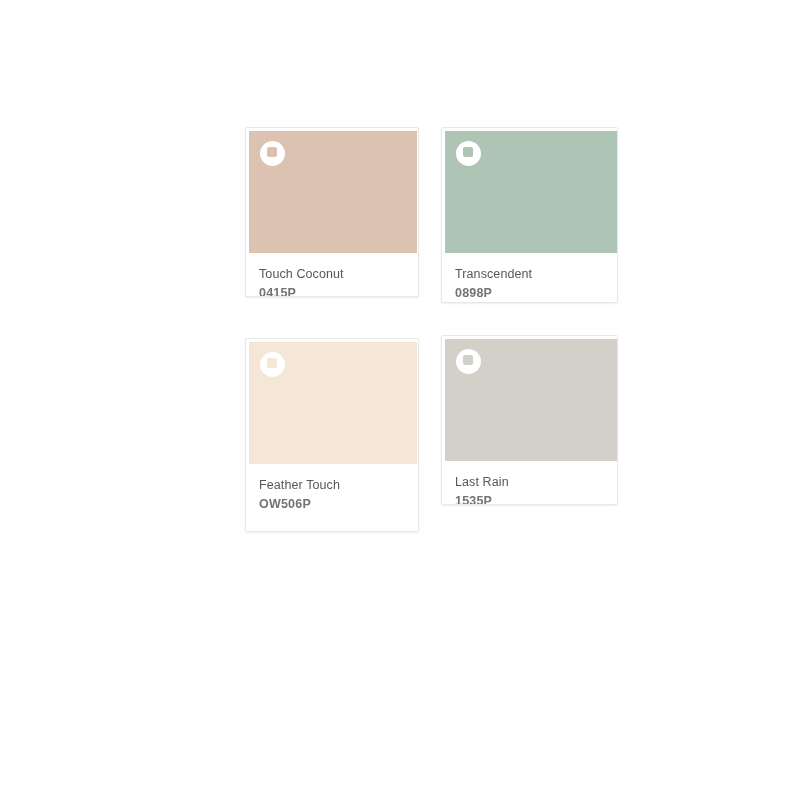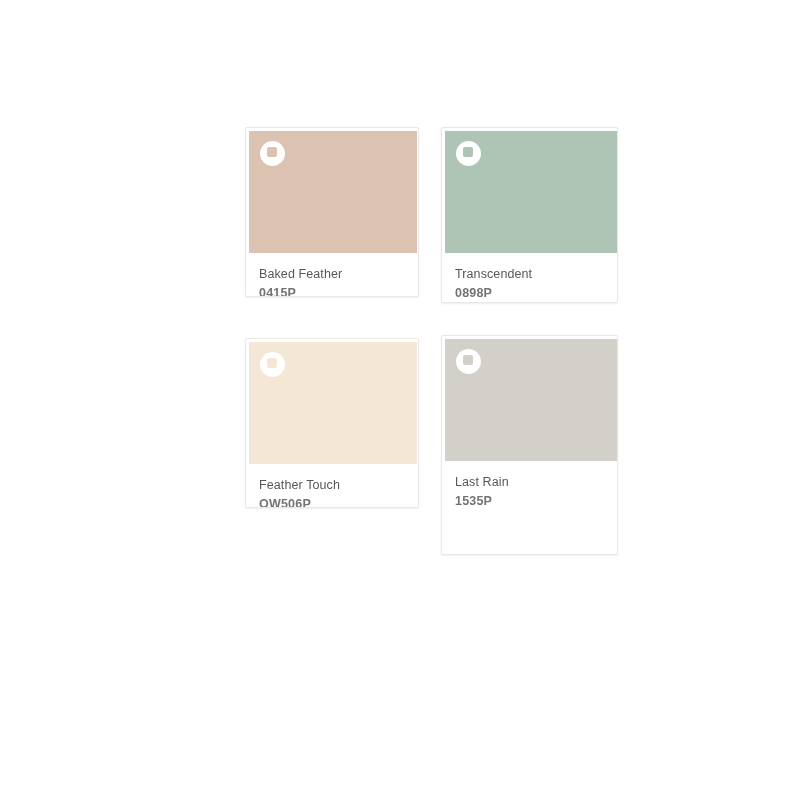--- a/index.html
+++ b/index.html
@@ -32,22 +32,22 @@
     box-shadow: 0 1px 2px rgba(0,0,0,0.07);
     box-sizing: border-box;
     overflow: hidden;
   }
 
   
   .col-left  { left: 245px; width: 174px; }
   .col-right { left: 441px; width: 177px; }
   .row-top-left   { top: 127px;  height: 170px; }
   .row-top-right  { top: 127px;  height: 176px; }
-  .row-bot-left   { top: 338px;  height: 170px; }
-  .row-bot-right  { top: 335px;  height: 220px; }
+  .row-bot-left   { top: 338px;  height: 194px; }
+  .row-bot-right  { top: 335px;  height: 170px; }
 
   .color-block {
     position: absolute;
     left: 3px;
     top: 3px;
     width: 168px;
     height: 122px;
     box-sizing: border-box;
   }
   .col-right .color-block {
@@ -107,21 +107,21 @@
 
 <div id="swatch-grid">
 
   <div class="swatch-card col-left row-top-left">
     <div class="color-block" style="background: rgb(219, 194, 177);">
       <div class="swatch-badge">
         <div class="badge-inner" style="background: rgb(219, 194, 177);"></div>
       </div>
     </div>
     <div class="card-info">
-      <div class="color-name">Baked Feather</div>
+      <div class="color-name">Touch Coconut</div>
       <div class="color-code">0415P</div>
     </div>
   </div>
 
   <div class="swatch-card col-right row-top-right">
     <div class="color-block" style="background: rgb(174, 197, 182);">
       <div class="swatch-badge">
         <div class="badge-inner" style="background: rgb(174, 197, 182);"></div>
       </div>
     </div>

